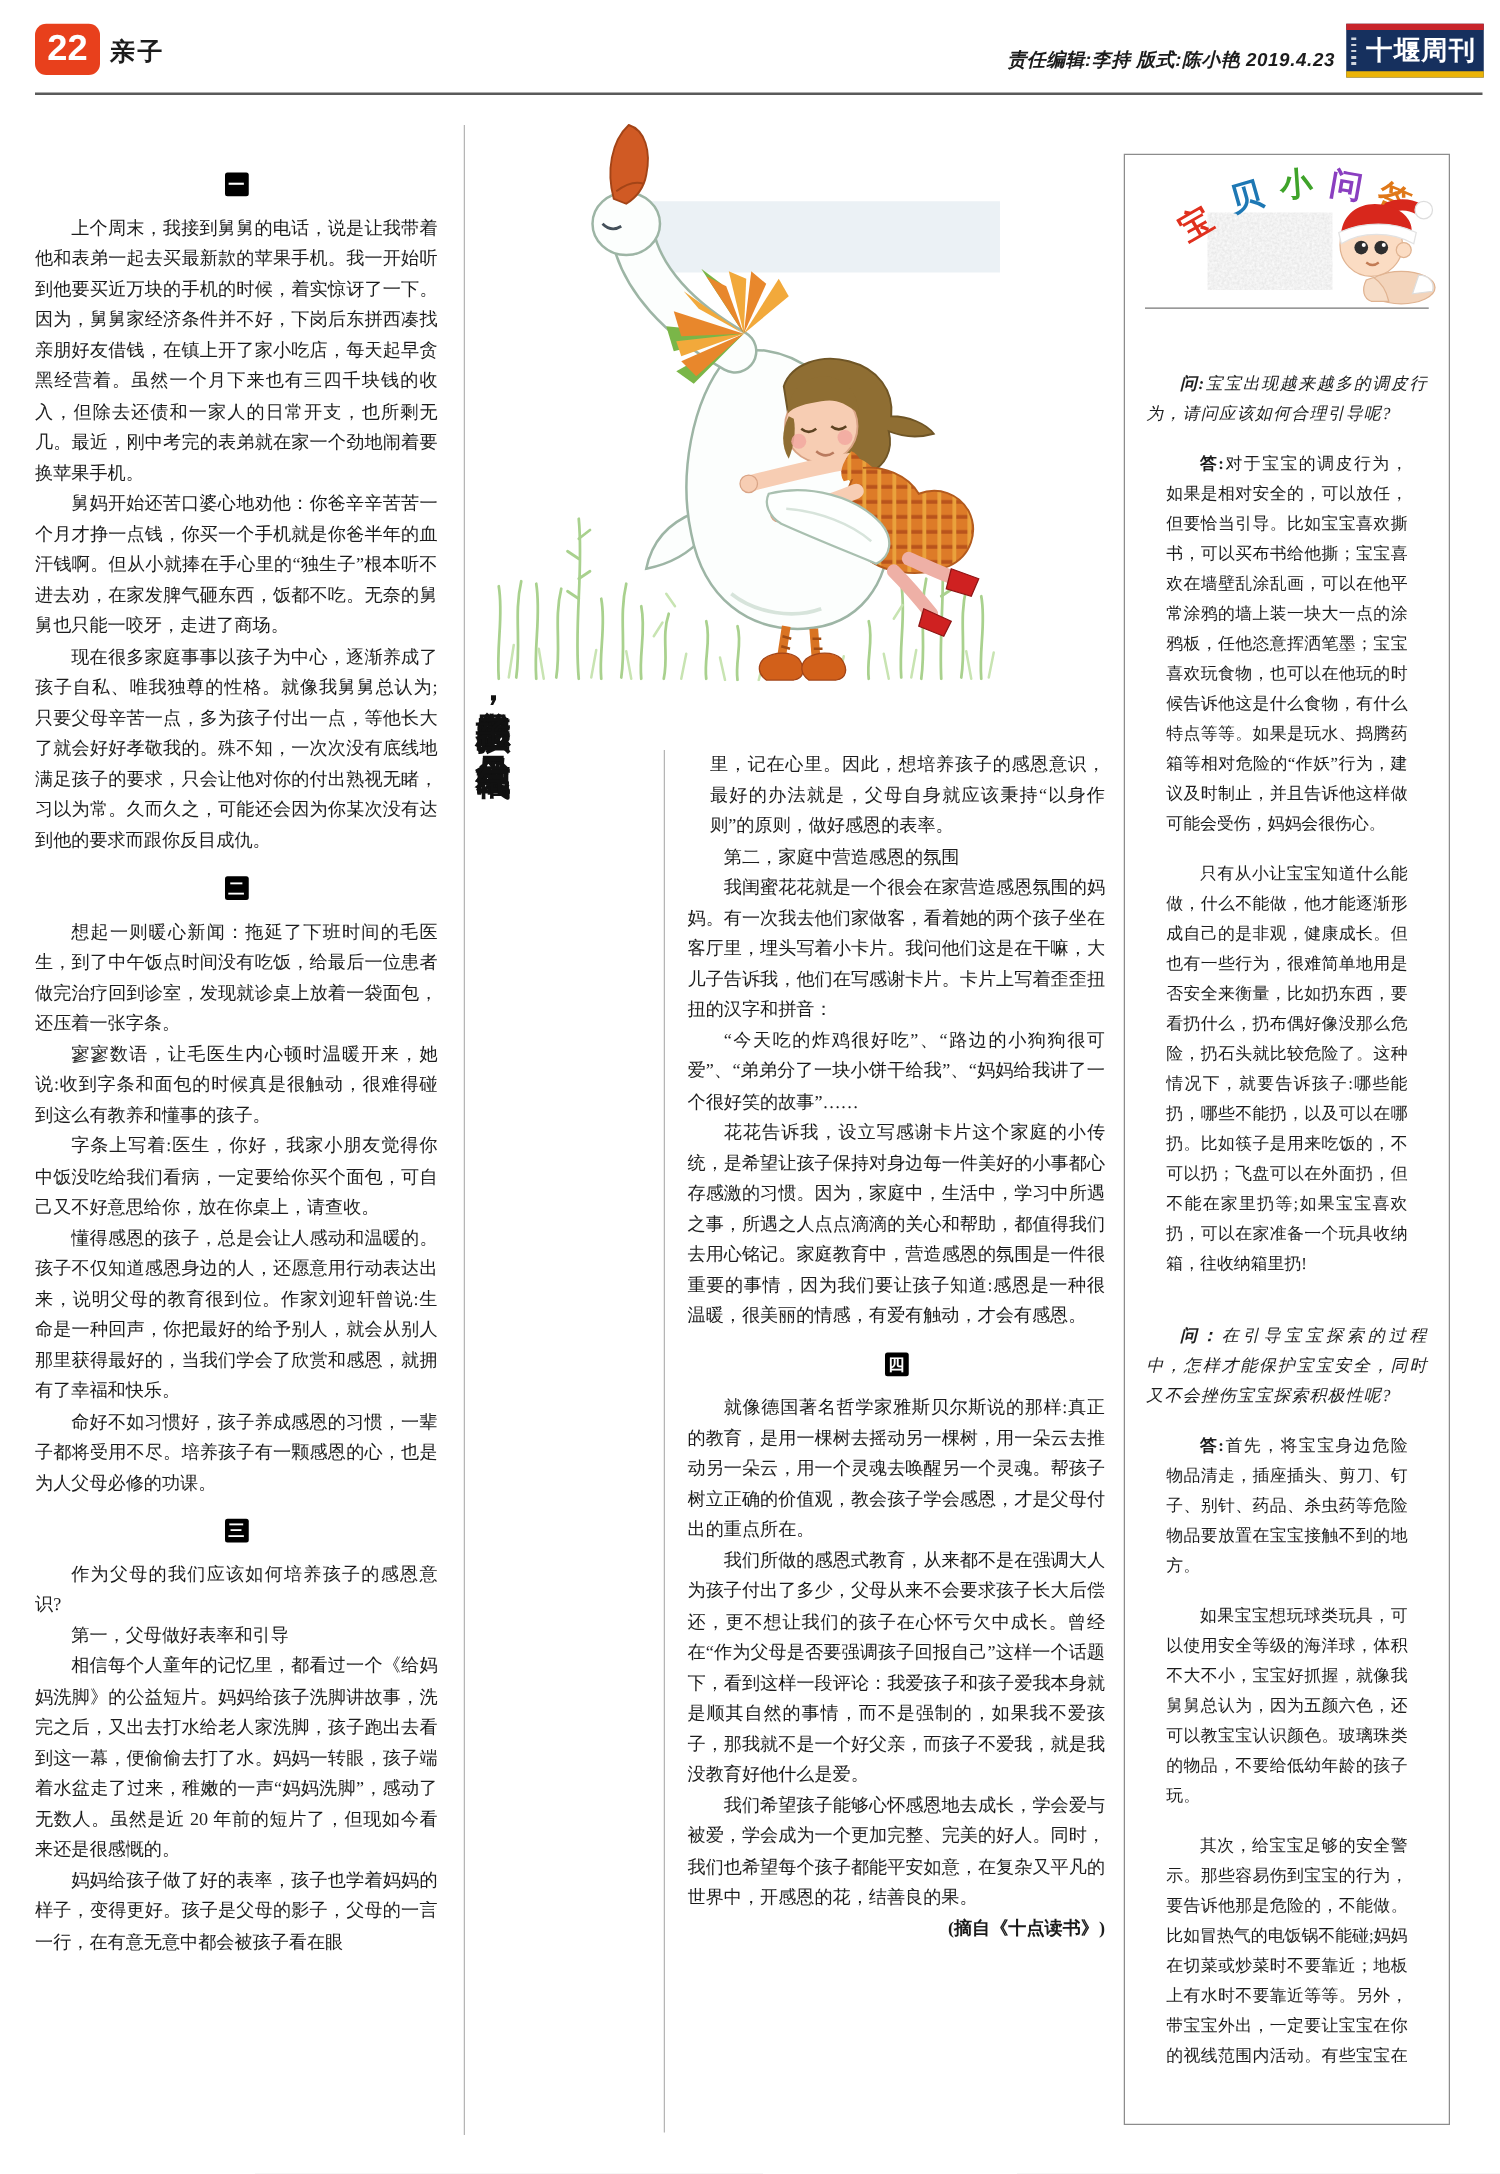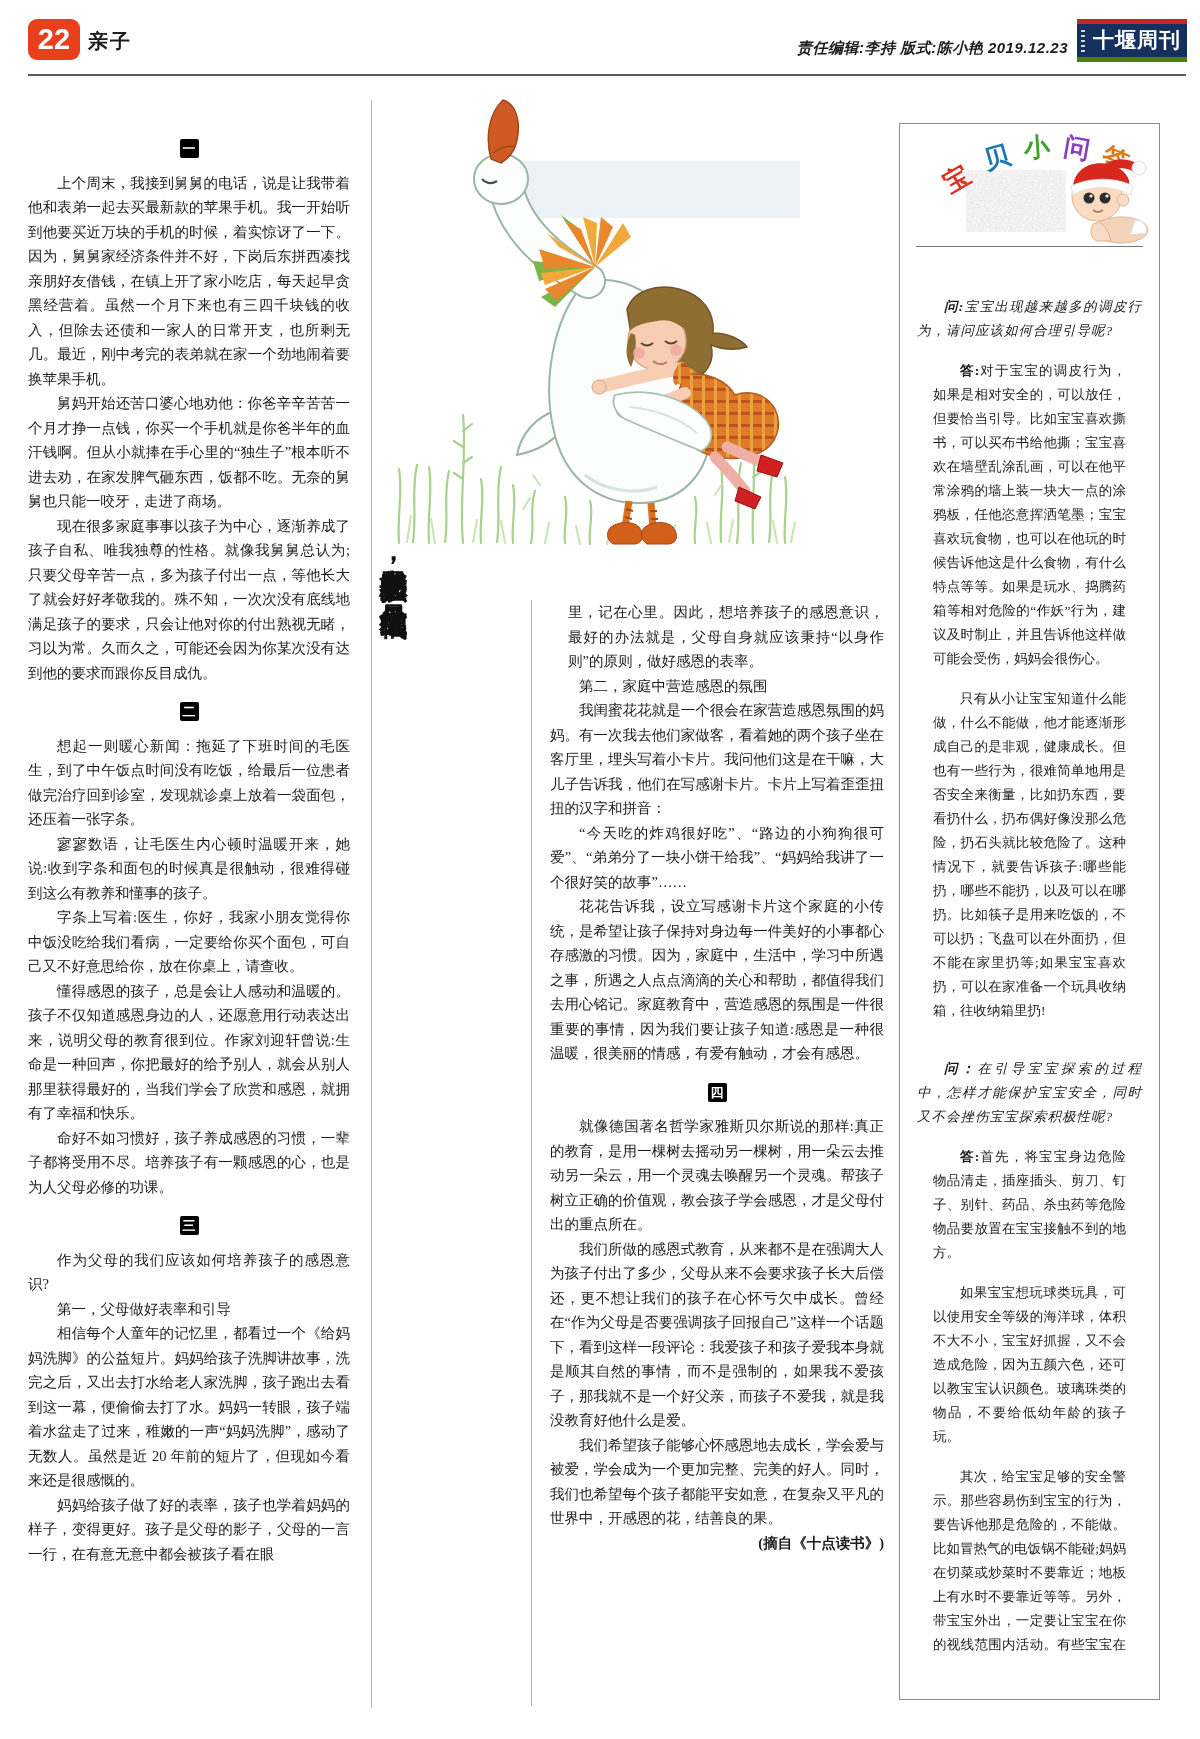--- a/index.html
+++ b/index.html
@@ -5,21 +5,21 @@
   html,body{margin:0;padding:0;background:#e9e9e9;}
   .page{position:relative;width:1200px;height:1739px;background:#ffffff;margin:0 auto;
         overflow:hidden;font-family:"Liberation Sans",sans-serif;color:#1c1c1c;}
   
   .page-badge{position:absolute;left:28px;top:19px;width:52px;height:41px;background:#e8401c;
         border-radius:9px;color:#fff;font-size:29px;font-weight:bold;text-align:center;line-height:41px;}
   .section-label{position:absolute;left:88px;top:28px;font-size:20px;font-weight:bold;letter-spacing:2px;}
   .editor-line{position:absolute;right:132px;top:39px;font-size:15px;font-weight:bold;
         font-style:italic;letter-spacing:0.5px;}
   .masthead{position:absolute;left:1077px;top:19px;width:110px;height:43px;background:#16305e;
-        border-top:5px solid #c8242b;border-bottom:5px solid #4d7c0f;box-sizing:border-box;}
+        border-top:5px solid #c8242b;border-bottom:5px solid #eab308;box-sizing:border-box;}
   .masthead-name{position:absolute;left:12px;right:2px;top:0;bottom:0;color:#fff;font-size:21px;
         font-weight:bold;text-align:center;line-height:32px;letter-spacing:1px;
         font-family:"Liberation Serif",serif;}
   .masthead-ticks{position:absolute;left:4px;top:6px;width:4px;height:22px;
         background:repeating-linear-gradient(#fff 0 2px,transparent 2px 5px);opacity:.8;}
   .header-rule{position:absolute;left:28px;top:74px;width:1158px;height:2px;background:#5a5a5a;}
   
   .col{position:absolute;overflow:hidden;font-size:14.5px;line-height:24.5px;text-align:justify;
         font-family:"Liberation Serif",serif;}
   .col1{left:28px;top:122px;width:322px;height:1617px;}
@@ -55,21 +55,21 @@
   .sb-body b{font-weight:bold;}
   .sb-body .sign{margin-top:20px;}
 </style>
 </head>
 <body>
 
 <div class="page">
 
   <div class="page-badge">22</div>
   <div class="section-label">亲子</div>
-  <div class="editor-line">责任编辑:李持  版式:陈小艳  2019.12.23</div>
+  <div class="editor-line">责任编辑:李持  版式:陈小艳  2019.4.23</div>
   <div class="masthead">
     <div class="masthead-ticks"></div>
     <div class="masthead-name">十堰周刊</div>
   </div>
   <div class="header-rule"></div>
 
   <div class="col col1">
       <div class="sec-marker"><span>一</span></div>
       <p class="para">上个周末，我接到舅舅的电话，说是让我带着他和表弟一起去买最新款的苹果手机。我一开始听到他要买近万块的手机的时候，着实惊讶了一下。因为，舅舅家经济条件并不好，下岗后东拼西凑找亲朋好友借钱，在镇上开了家小吃店，每天起早贪黑经营着。虽然一个月下来也有三四千块钱的收入，但除去还债和一家人的日常开支，也所剩无几。最近，刚中考完的表弟就在家一个劲地闹着要换苹果手机。</p>
       <p class="para">舅妈开始还苦口婆心地劝他：你爸辛辛苦苦一个月才挣一点钱，你买一个手机就是你爸半年的血汗钱啊。但从小就捧在手心里的“独生子”根本听不进去劝，在家发脾气砸东西，饭都不吃。无奈的舅舅也只能一咬牙，走进了商场。</p>
@@ -253,19 +253,19 @@
         </svg>
       </div>
     </div>
     <div class="sb-rule"></div>
     <div class="sb-body">
         <p class="q"><b>问:</b>宝宝出现越来越多的调皮行为，请问应该如何合理引导呢?</p>
         <p class="a"><b>答:</b>对于宝宝的调皮行为，如果是相对安全的，可以放任，但要恰当引导。比如宝宝喜欢撕书，可以买布书给他撕；宝宝喜欢在墙壁乱涂乱画，可以在他平常涂鸦的墙上装一块大一点的涂鸦板，任他恣意挥洒笔墨；宝宝喜欢玩食物，也可以在他玩的时候告诉他这是什么食物，有什么特点等等。如果是玩水、捣腾药箱等相对危险的“作妖”行为，建议及时制止，并且告诉他这样做可能会受伤，妈妈会很伤心。</p>
         <p class="ap">只有从小让宝宝知道什么能做，什么不能做，他才能逐渐形成自己的是非观，健康成长。但也有一些行为，很难简单地用是否安全来衡量，比如扔东西，要看扔什么，扔布偶好像没那么危险，扔石头就比较危险了。这种情况下，就要告诉孩子:哪些能扔，哪些不能扔，以及可以在哪扔。比如筷子是用来吃饭的，不可以扔；飞盘可以在外面扔，但不能在家里扔等;如果宝宝喜欢扔，可以在家准备一个玩具收纳箱，往收纳箱里扔!</p>
         <p class="q"><b>问：</b>在引导宝宝探索的过程中，怎样才能保护宝宝安全，同时又不会挫伤宝宝探索积极性呢?</p>
         <p class="a"><b>答:</b>首先，将宝宝身边危险物品清走，插座插头、剪刀、钉子、别针、药品、杀虫药等危险物品要放置在宝宝接触不到的地方。</p>
-        <p class="ap">如果宝宝想玩球类玩具，可以使用安全等级的海洋球，体积不大不小，宝宝好抓握，又不会造成危险，因为五颜六色，还可以教宝宝认识颜色。玻璃珠类的物品，不要给低幼年龄的孩子玩。</p>
+        <p class="ap">如果宝宝想玩球类玩具，可以使用安全等级的海洋球，体积不大不小，宝宝好抓握，就像我舅舅总认为，因为五颜六色，还可以教宝宝认识颜色。玻璃珠类的物品，不要给低幼年龄的孩子玩。</p>
         <p class="ap">其次，给宝宝足够的安全警示。那些容易伤到宝宝的行为，要告诉他那是危险的，不能做。比如冒热气的电饭锅不能碰;妈妈在切菜或炒菜时不要靠近；地板上有水时不要靠近等等。另外，带宝宝外出，一定要让宝宝在你的视线范围内活动。有些宝宝在路上看到小猫小狗，觉得可爱，会伸手去摸;坐电梯时觉得会动的电梯很神奇，也要摸一摸……类似的危险还有很多，妈妈必须提高警惕。</p>
         <p class="sign">(本报综合)</p>
       </div>
   </aside>
 
 </div>
 
 </body></html>

